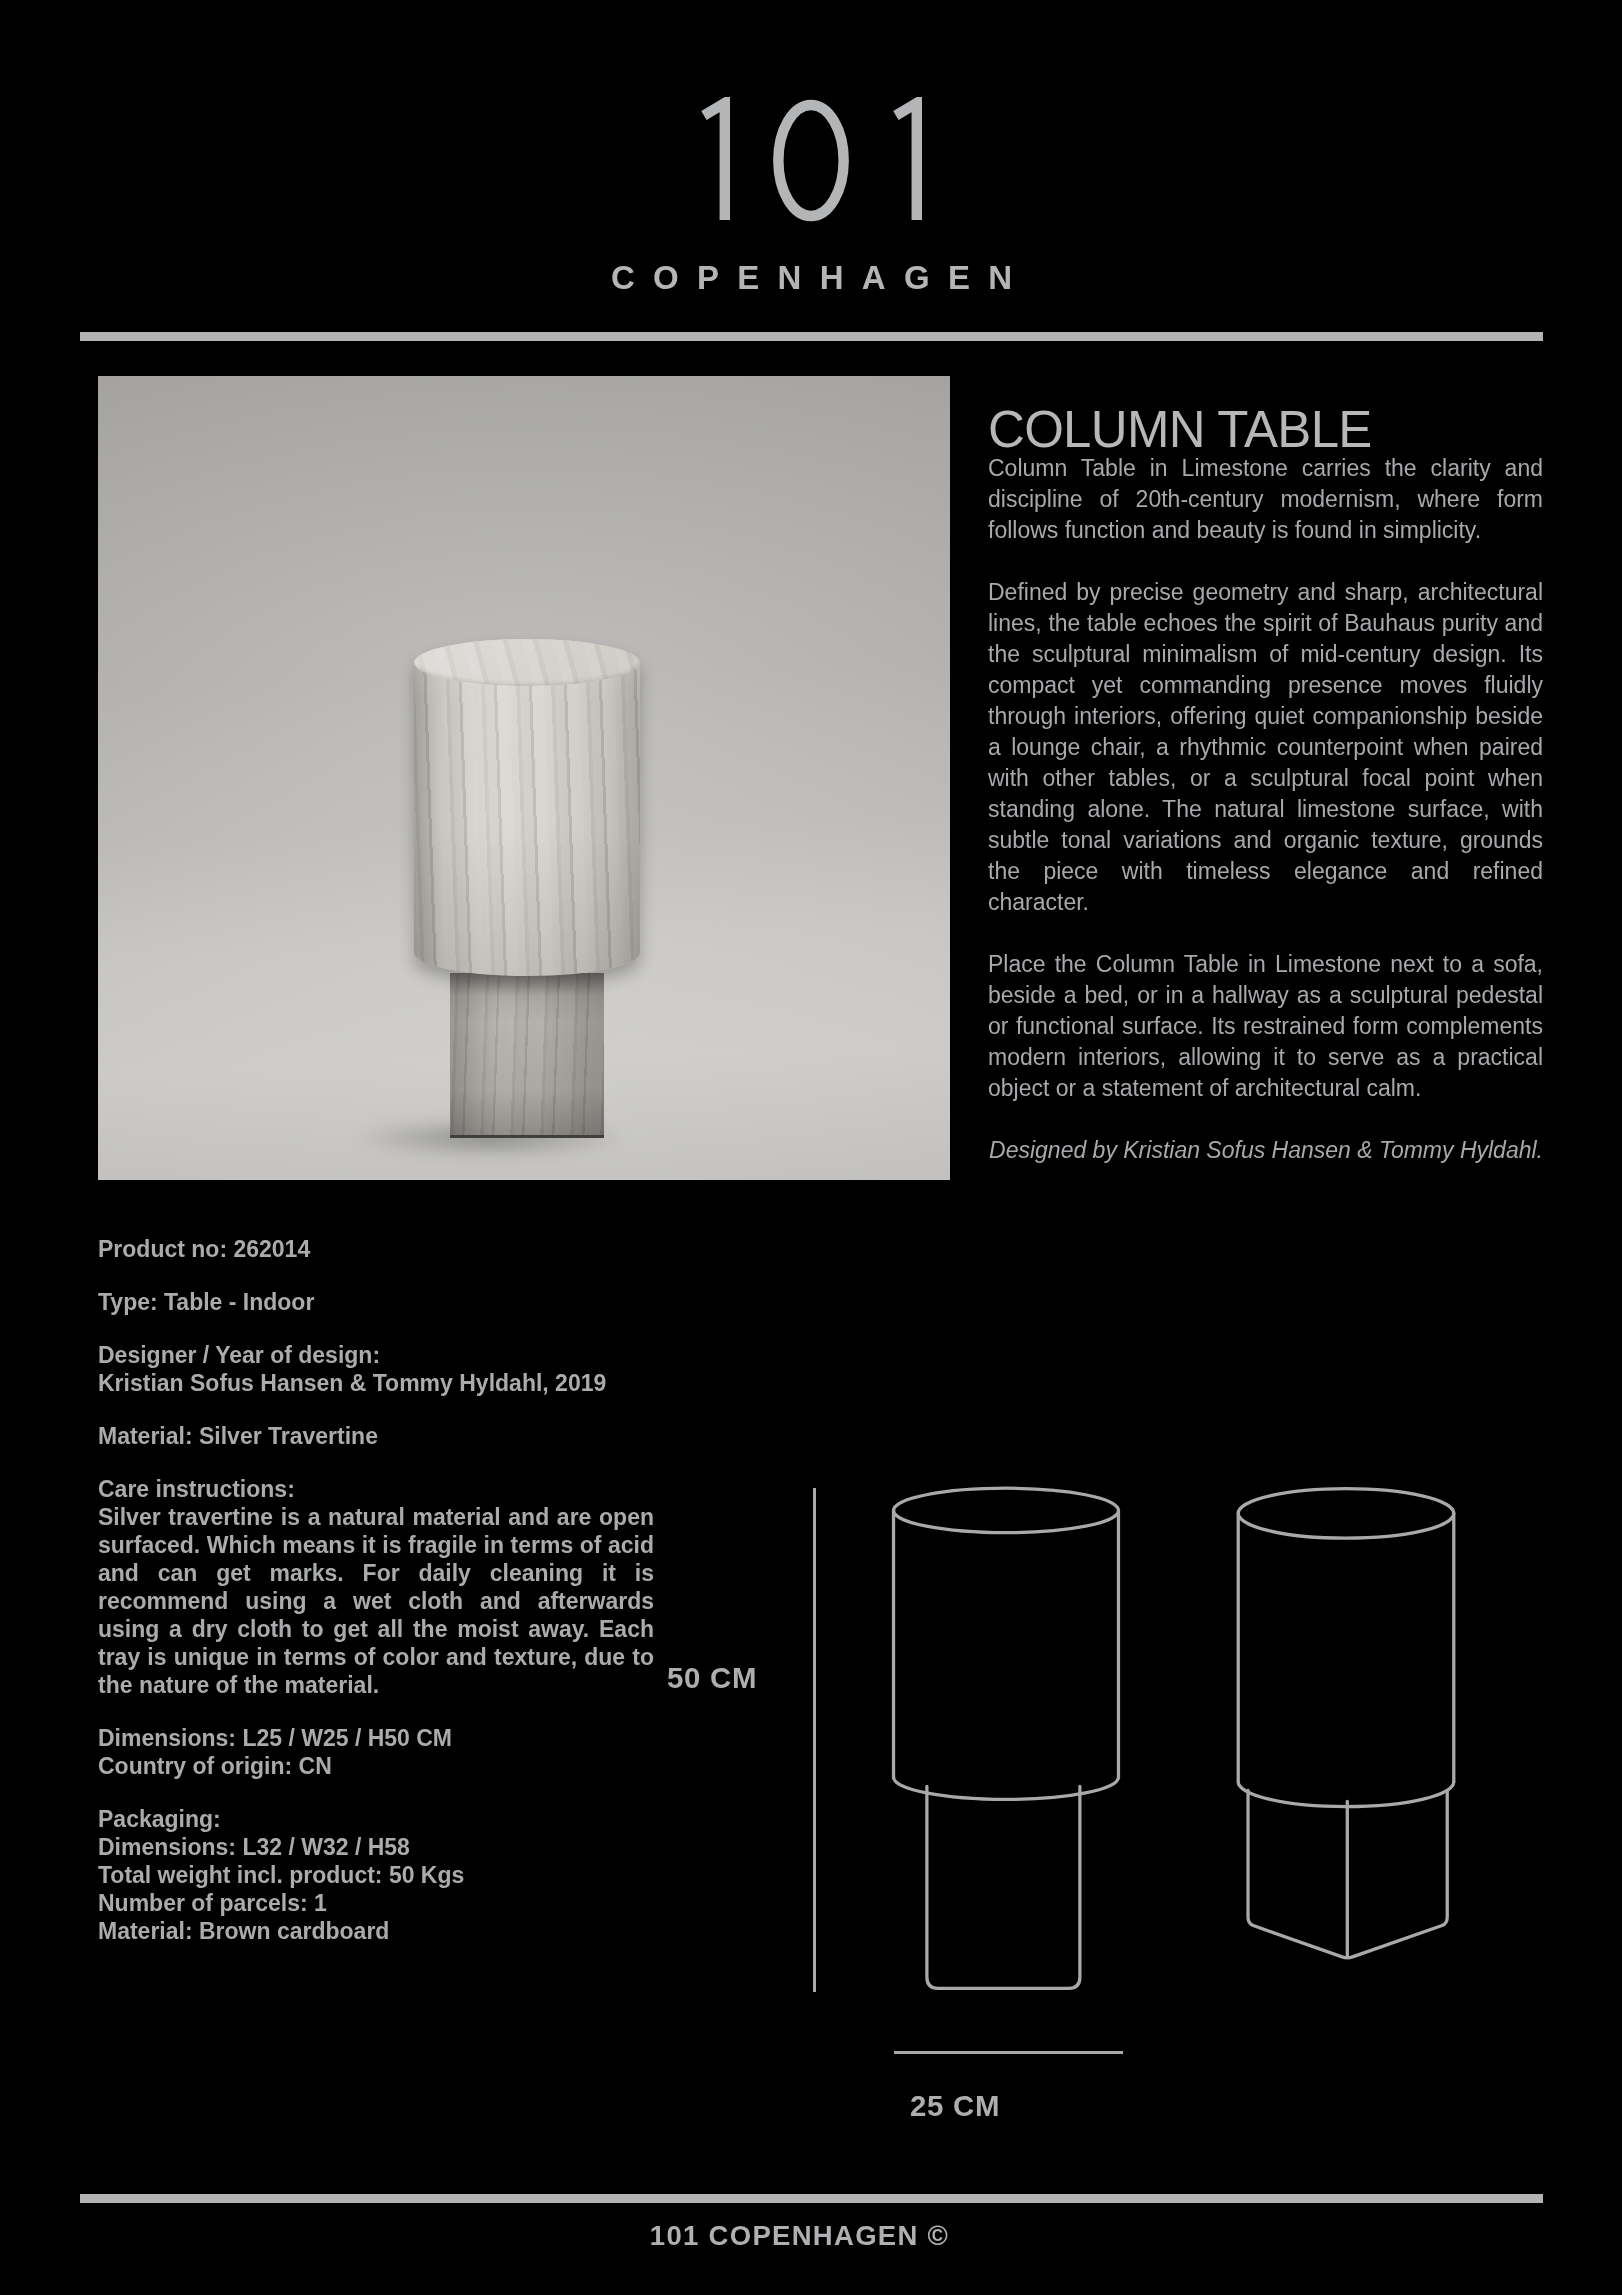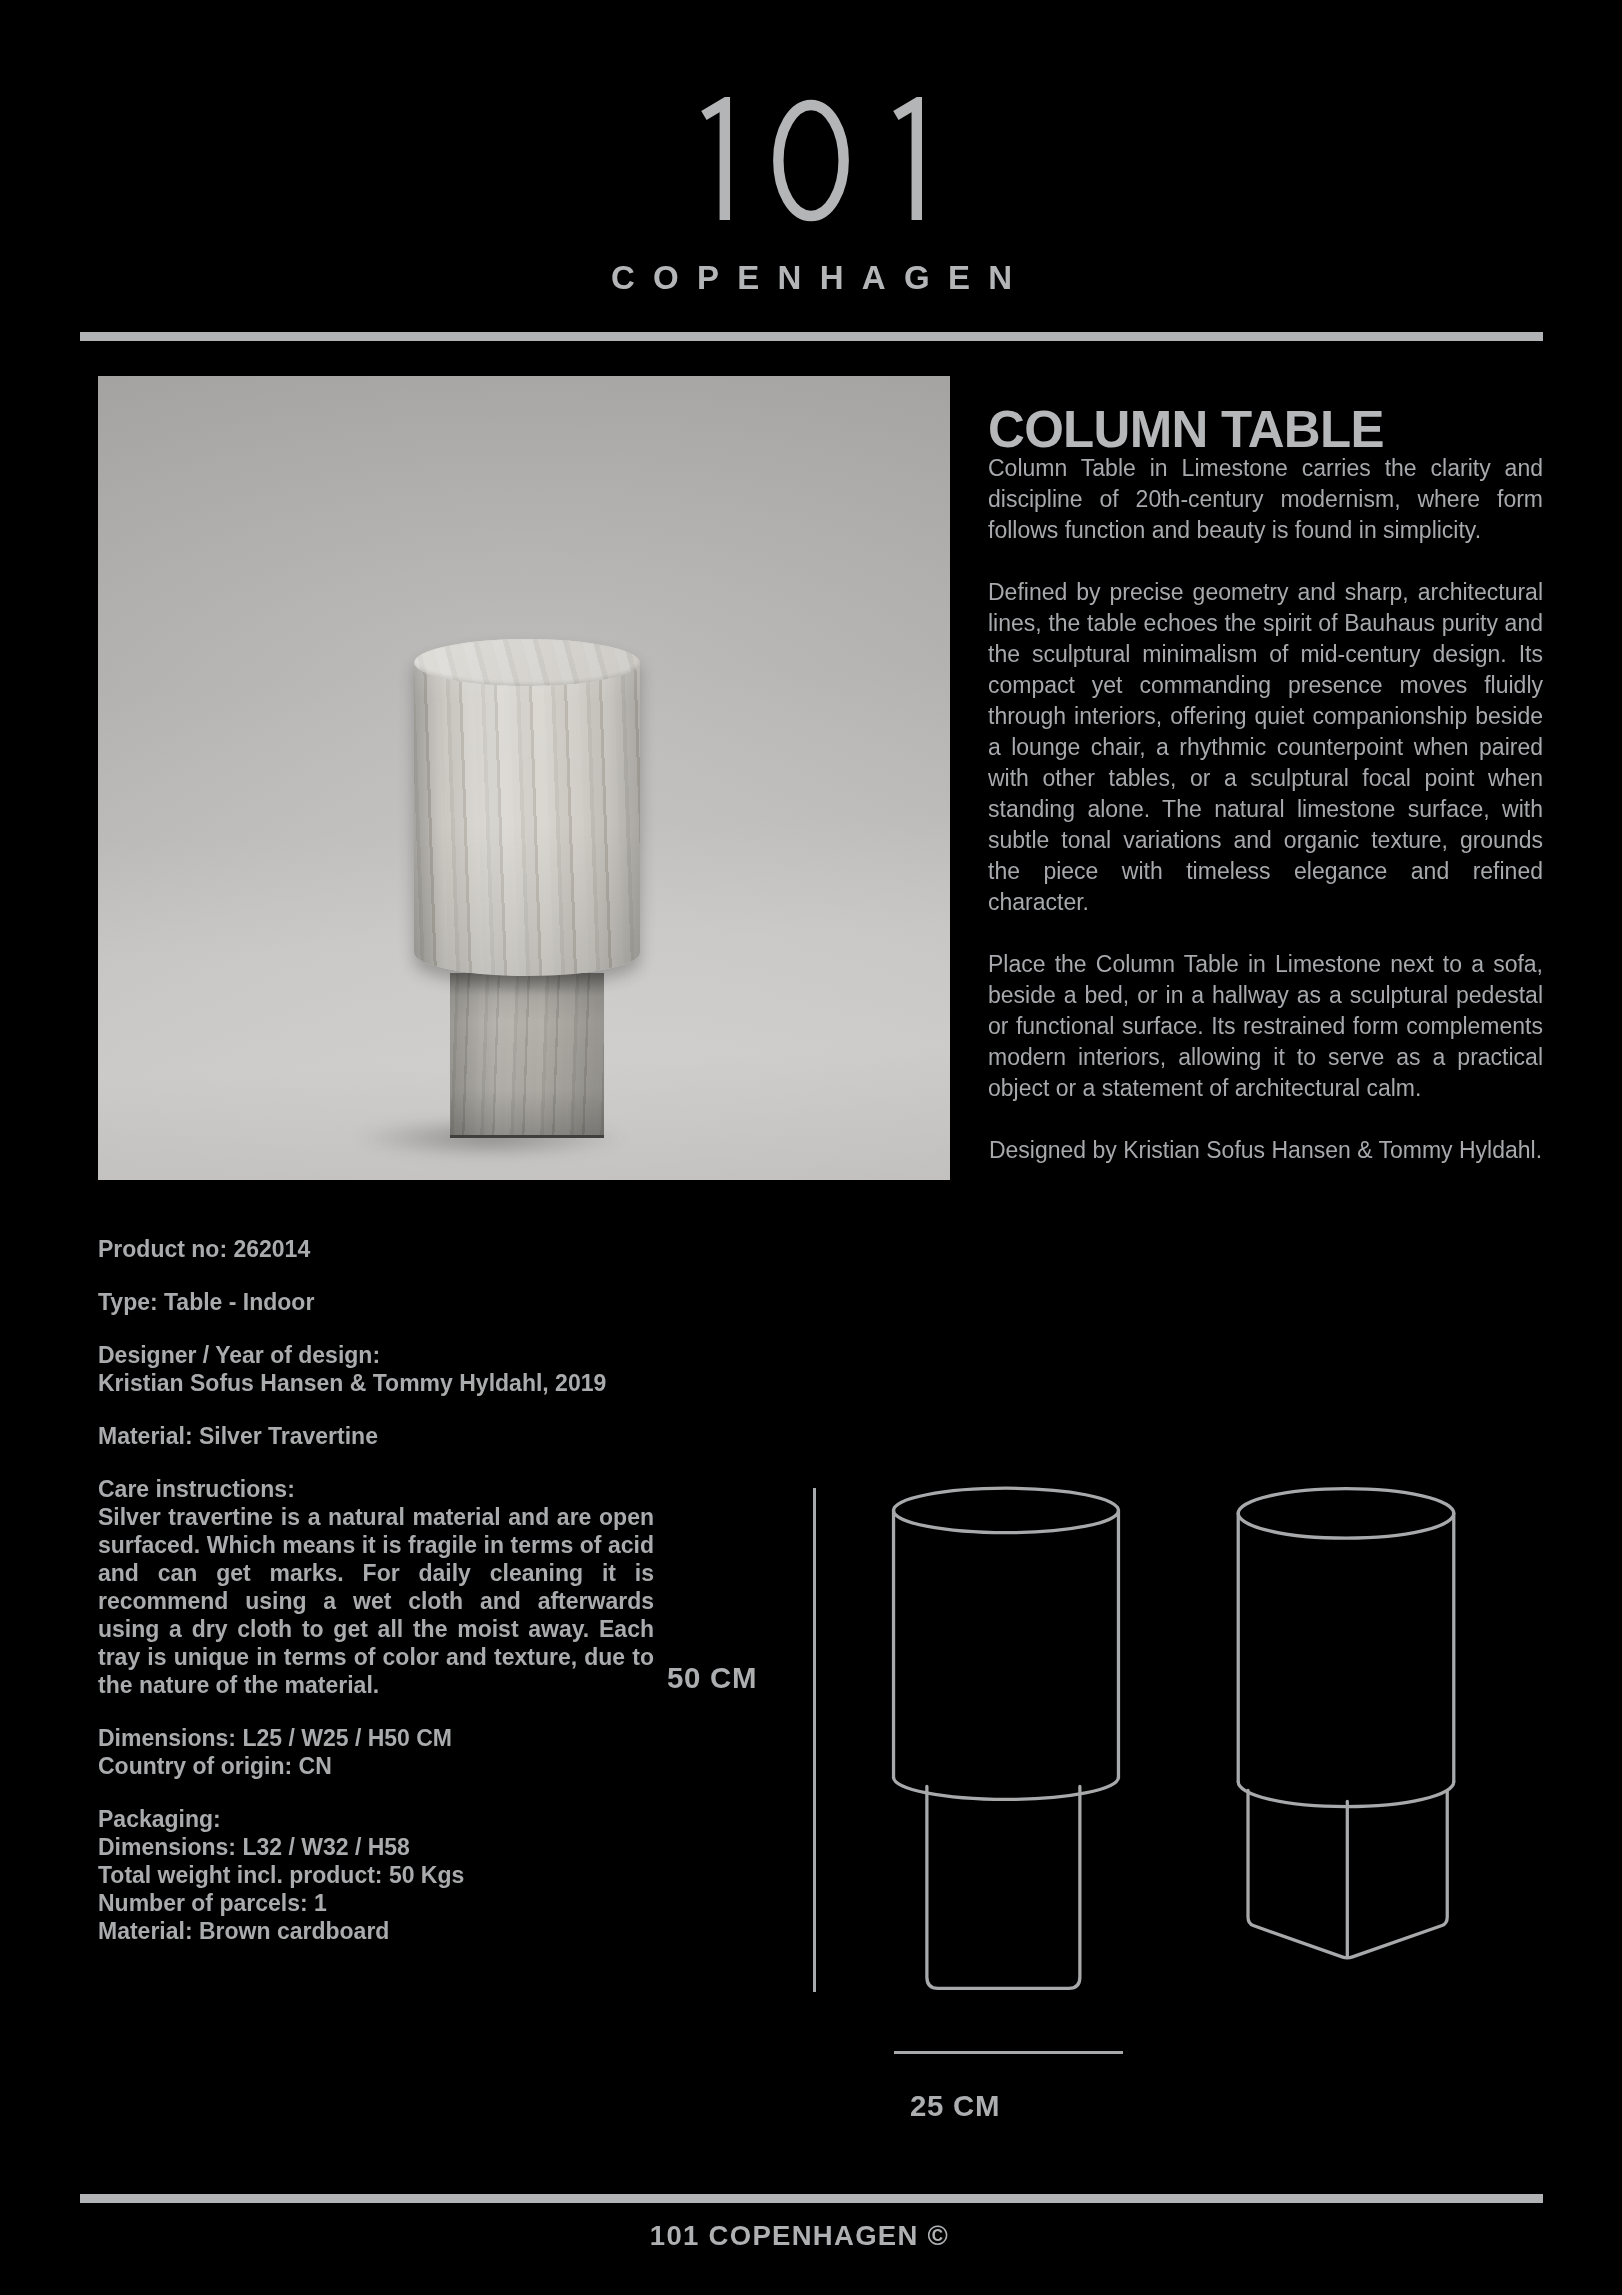--- a/index.html
+++ b/index.html
@@ -53,28 +53,28 @@
     position:absolute;left:316px;top:263px;width:226px;height:47px;border-radius:50%;
     background:
       linear-gradient(120deg, rgba(255,255,255,0.22), rgba(0,0,0,0.05)),
       repeating-linear-gradient(75deg,#dbd9d4 0 10.5px,#cfccc6 10.5px 15.7px,#d8d5cf 15.7px 29px);
     box-shadow:inset 0 -2px 3.9px rgba(0,0,0,0.10);
   }
 
   
   .title{
     position:absolute;left:988px;top:370px;width:556px;
-    color:#b6b7b9;font-size:51px;font-weight:700;line-height:1;letter-spacing:-0.7px;
+    color:#b6b7b9;font-size:51px;font-weight:400;line-height:1;letter-spacing:-0.7px;
   }
   .description{
     position:absolute;left:988px;top:453px;width:555px;
     color:#a7a9ac;font-size:23px;font-weight:400;line-height:31px;
   }
   .description p{margin:0 0 31px 0;text-align:justify;}
-  .description p.no-justify{text-align:center;}
+  .description p.no-justify{text-align:right;font-style:italic;}
 
   
   .details{
     position:absolute;left:98px;top:1235px;width:556px;
     color:#a9abad;font-size:23px;font-weight:700;line-height:28px;
   }
   .details .group{margin:0 0 25px 0;}
   .details .line{margin:0;}
   .details .justify{text-align:justify;}
 

